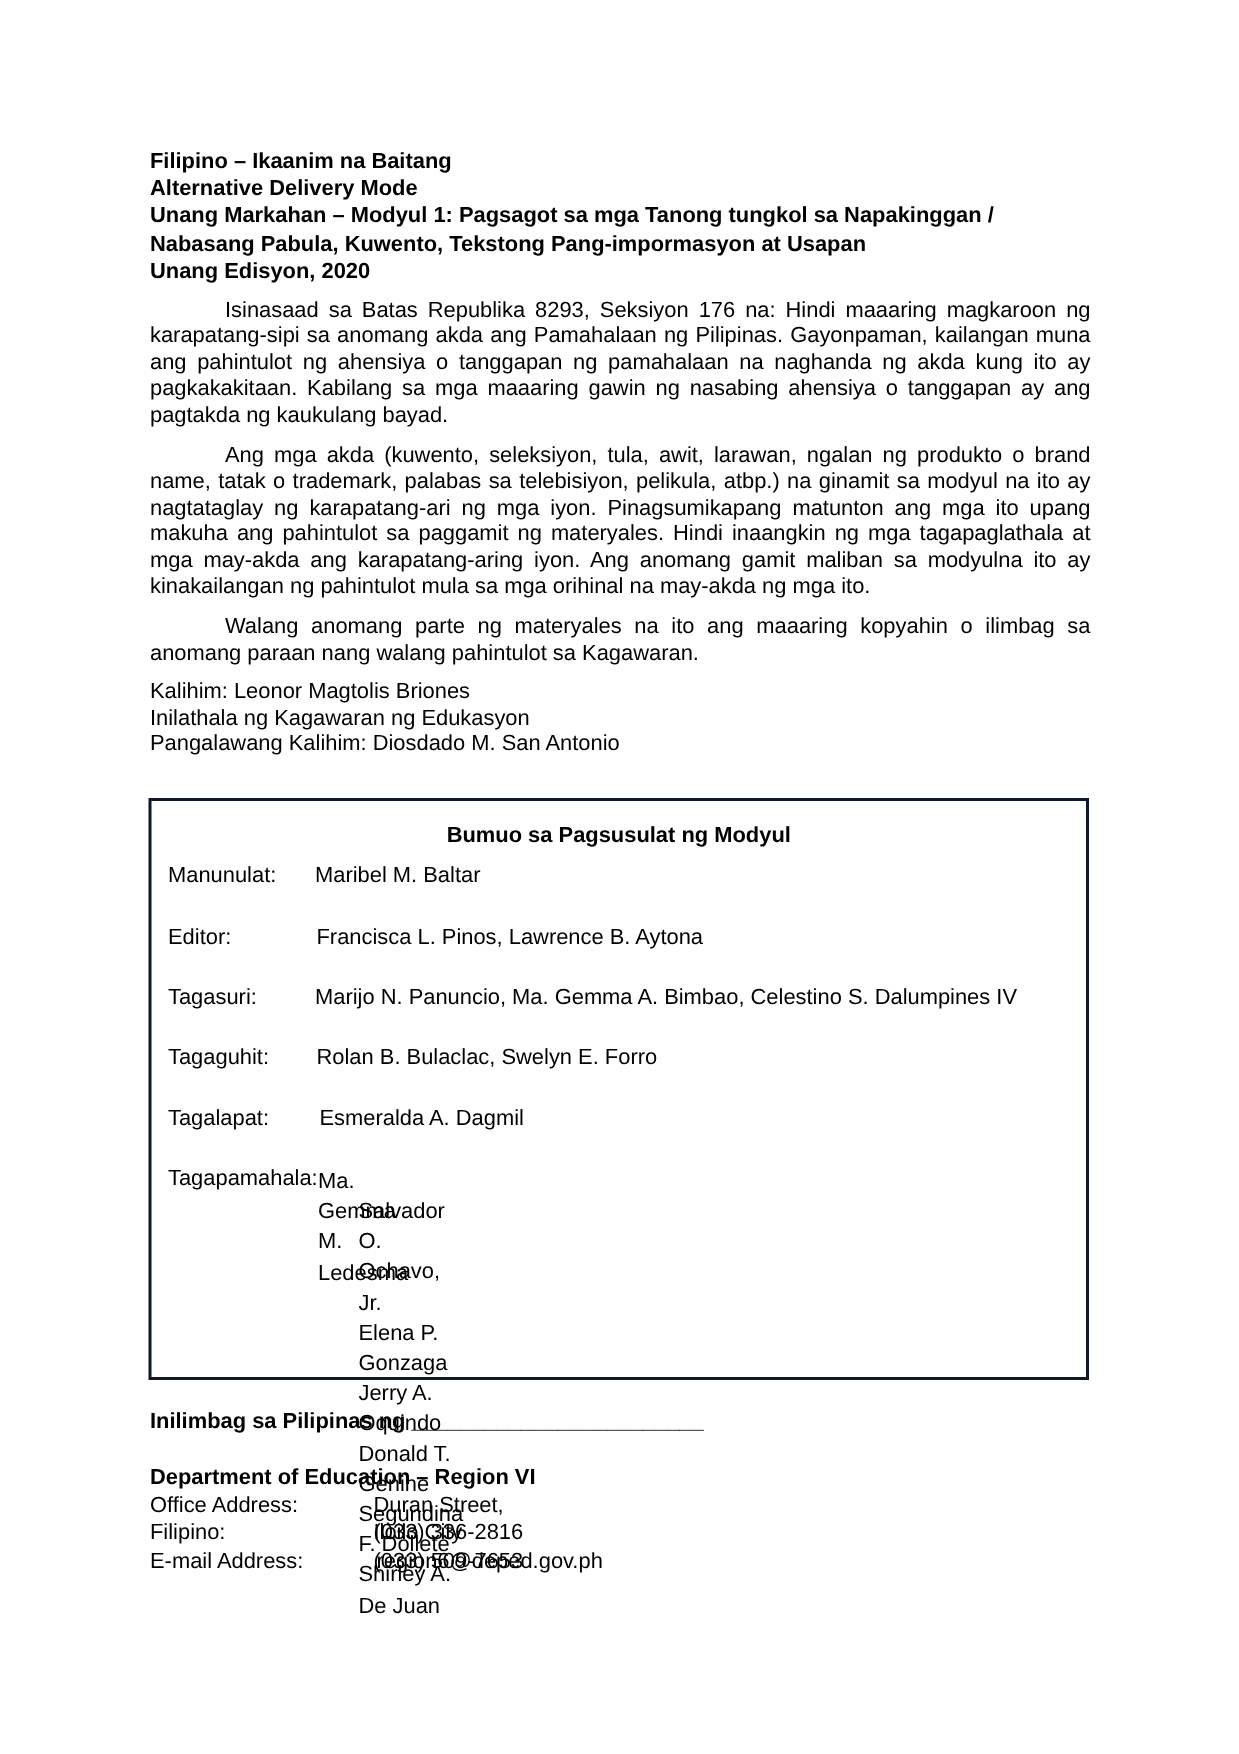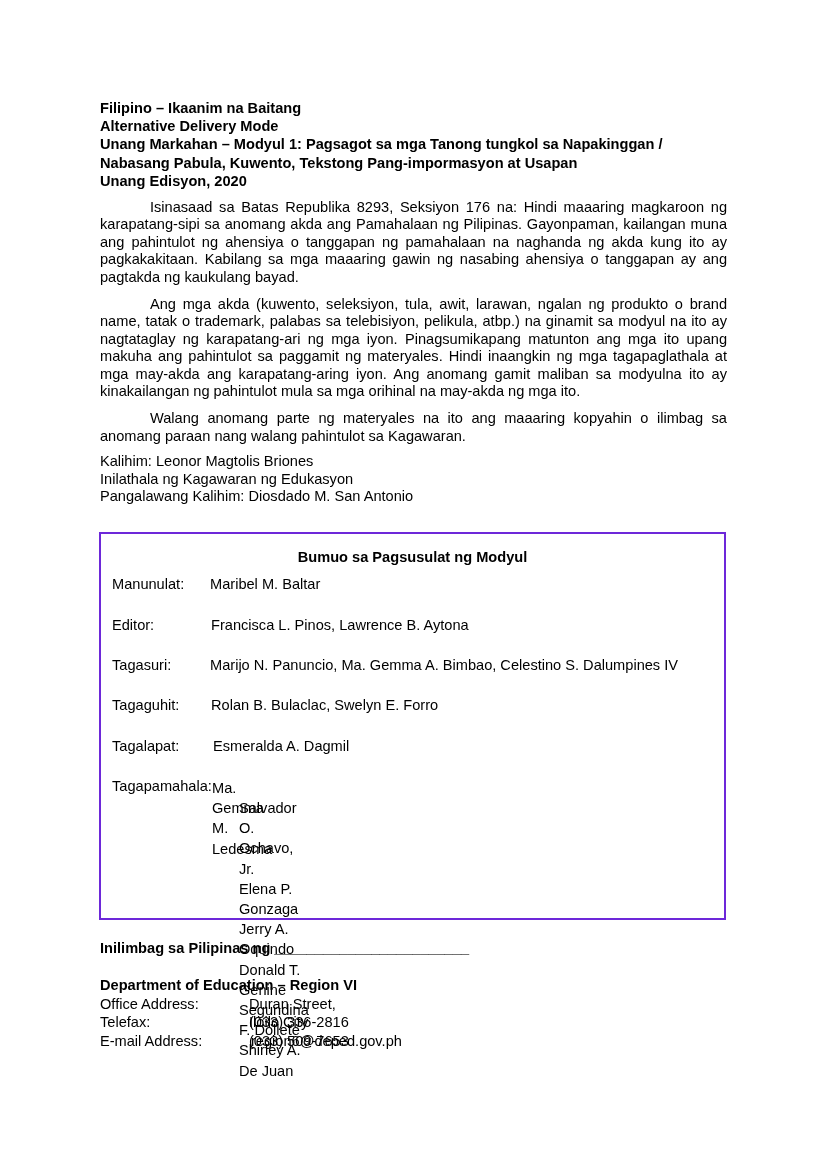--- a/index.html
+++ b/index.html
@@ -12,21 +12,21 @@
     .para {
       text-align: justify; line-height: 17.4px; text-indent: 50px;
       margin: 0;
     }
     .p1 { margin-top: 9px; }
     .p2 { margin-top: 10px; }
     .p3 { margin-top: 10px; }
     .pub { margin-top: 8px; line-height: 17.4px; }
     .box {
       position: absolute; left: 99px; top: 532px; width: 623px; height: 384px;
-      border: 2px solid #6d28d9;
+      border: 2px solid #0f172a;
     }
     .box-title {
       position: absolute; left: 0; width: 100%; top: 15px; text-align: center;
       font-weight: bold;
     }
     .row { position: absolute; left: 11px; }
     .row .lbl { font-weight: normal; position: absolute; left: 0; white-space: nowrap; }
     .row .val { position: absolute; white-space: nowrap; }
     .mgr-list { position: absolute; left: 127px; top: 0; line-height: 20.2px; }
     .printed { position: absolute; left: 100px; top: 940px; font-weight: bold; }
@@ -106,20 +106,20 @@
 
 <div class="printed">Inilimbag sa Pilipinas ng ________________________</div>
 
 <div class="dep">
   <div class="title">Department of Education – Region VI</div>
   <div class="line">
     <span class="k">Office Address:</span>
     <span class="v">Duran Street, Iloilo City</span>
   </div>
   <div class="line">
-    <span class="k">Telefax:</span>
+    <span class="k">Filipino:</span>
     <span class="v">(033) 336-2816 (033) 509-7653</span>
   </div>
   <div class="line">
     <span class="k">E-mail Address:</span>
     <span class="v em">region6@deped.gov.ph</span>
   </div>
 </div>
 
 </body></html>

